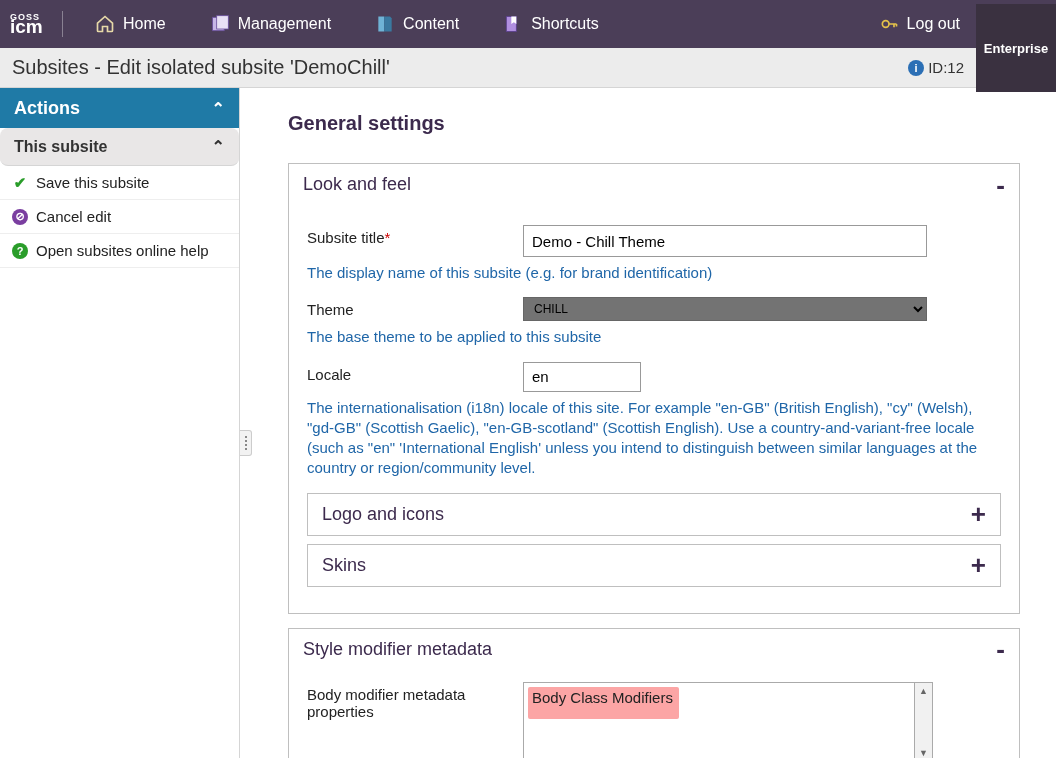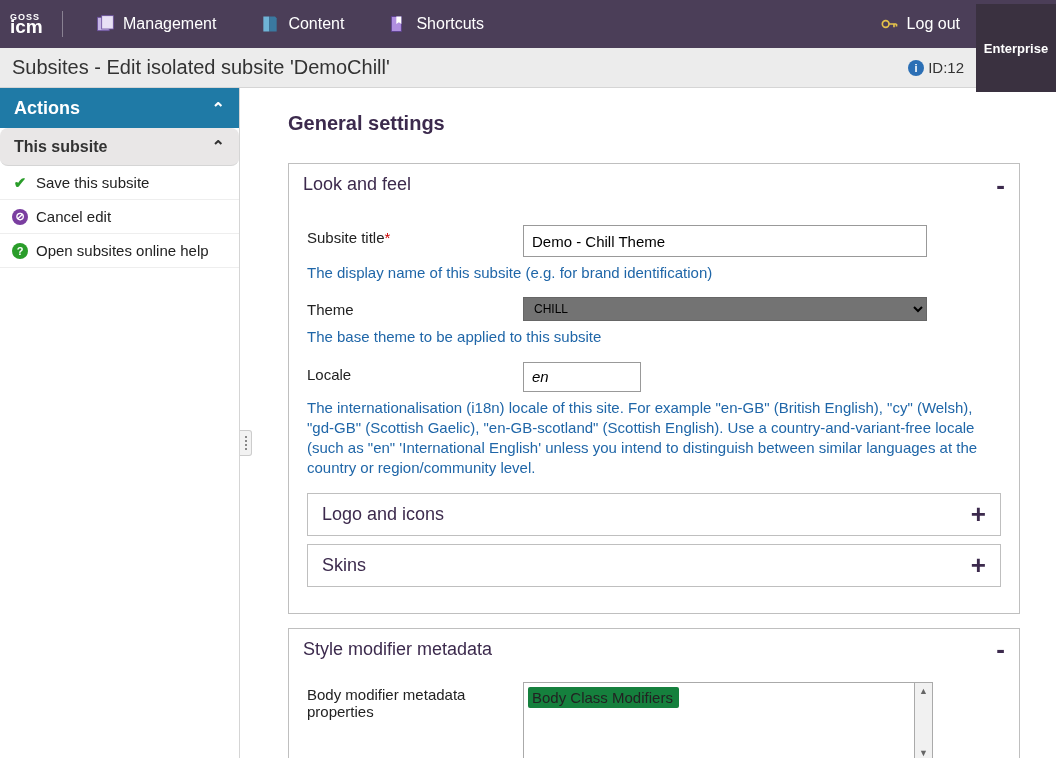--- a/index.html
+++ b/index.html
@@ -39,45 +39,53 @@
   .panel-head { display:flex; align-items:center; justify-content:space-between; padding:10px 14px; cursor:pointer;}
   .panel-head h3{ color:#3c2a4d; font-size:18px; font-weight:400;}
   .panel-toggle { color:#3c2a4d; font-size:26px; font-weight:700; line-height:18px;}
   .panel-body { padding: 6px 18px 18px 18px; }
   .row { display:flex; align-items:flex-start; gap:16px; margin-top:14px;}
   .row .lbl { width:200px; font-size:15px; color:#222; padding-top:4px;}
   .req { color:#c00; }
   .row .field { flex:1; }
   input[type=text].wide { width:404px; height:32px; border:1px solid #999; padding:4px 8px; font-size:15px;}
   select.wide{ width:404px; height:24px; border:1px solid #666; padding:2px 6px; font-size:12px; background:#737373;}
-  input.small{ width:118px; height:30px; border:1px solid #999; padding:3px 8px; font-size:15px;font-style:italic;}
+  input.small{ width:118px; height:30px; border:1px solid #999; padding:3px 8px; font-size:15px;}
   .hint { color:#1f66a8; font-size:15px; margin-top:6px; line-height:1.35;}
   
   .listbox-wrap{display:flex; gap:0;}
   .listbox{ width:392px; height:80px; border:1px solid #aaa; background:#fff; overflow:auto; padding:4px;}
-  .listbox .item{ display:inline-block; background:#15803d; padding:2px 6px 2px 4px; font-size:15px; border-radius:2px;}
+  .listbox .item{ display:inline-block; background:#fca5a5; padding:2px 6px 13px 4px; font-size:15px; border-radius:2px;}
   .list-scroll{width:18px;border:1px solid #aaa;border-left:none;background:#f1f1f1;position:relative;}
   .list-scroll .up,.list-scroll .down{position:absolute;left:0;width:100%;height:16px;font-size:9px;color:#666;text-align:center;line-height:16px;}
   .list-scroll .up{top:0;} .list-scroll .down{bottom:0;}
   
   .mini{width:16px;height:16px;display:inline-flex;align-items:center;justify-content:center;border-radius:50%;font-size:11px;font-weight:700;color:#fff;}
   .mini.green{background:transparent;color:#2a9d2a;font-size:15px;}
   .mini.purple{background:#7a3ea0;}
   .mini.help{background:#2a9d2a;}
 </style>
 </head>
 <body>
 
 <div class="topnav">
   <div class="logo">
     <span class="t1">GOSS</span>
     <span class="t2">icm</span>
   </div>
   <div class="nav-sep"></div>
 
+  <div class="nav-item">
+    <span class="ico">
+      <svg viewBox="0 0 24 24" fill="none" stroke="#e7d9a8" stroke-width="2">
+          <path d="M3 11 12 3l9 8v9a1 1 0 0 1-1 1h-5v-6H9v6H4a1 1 0 0 1-1-1z"></path>
+        </svg>
+    </span>
+    <span>Home</span>
+  </div>
 
   <div class="nav-item">
     <span class="ico">
       <svg viewBox="0 0 24 24">
           <rect x="3" y="4" width="14" height="16" fill="#c7b7e6" stroke="#6a4f9c"></rect>
           <rect x="8" y="2" width="14" height="16" fill="#e8e1f5" stroke="#6a4f9c"></rect>
         </svg>
     </span>
     <span>Management</span>
   </div>

